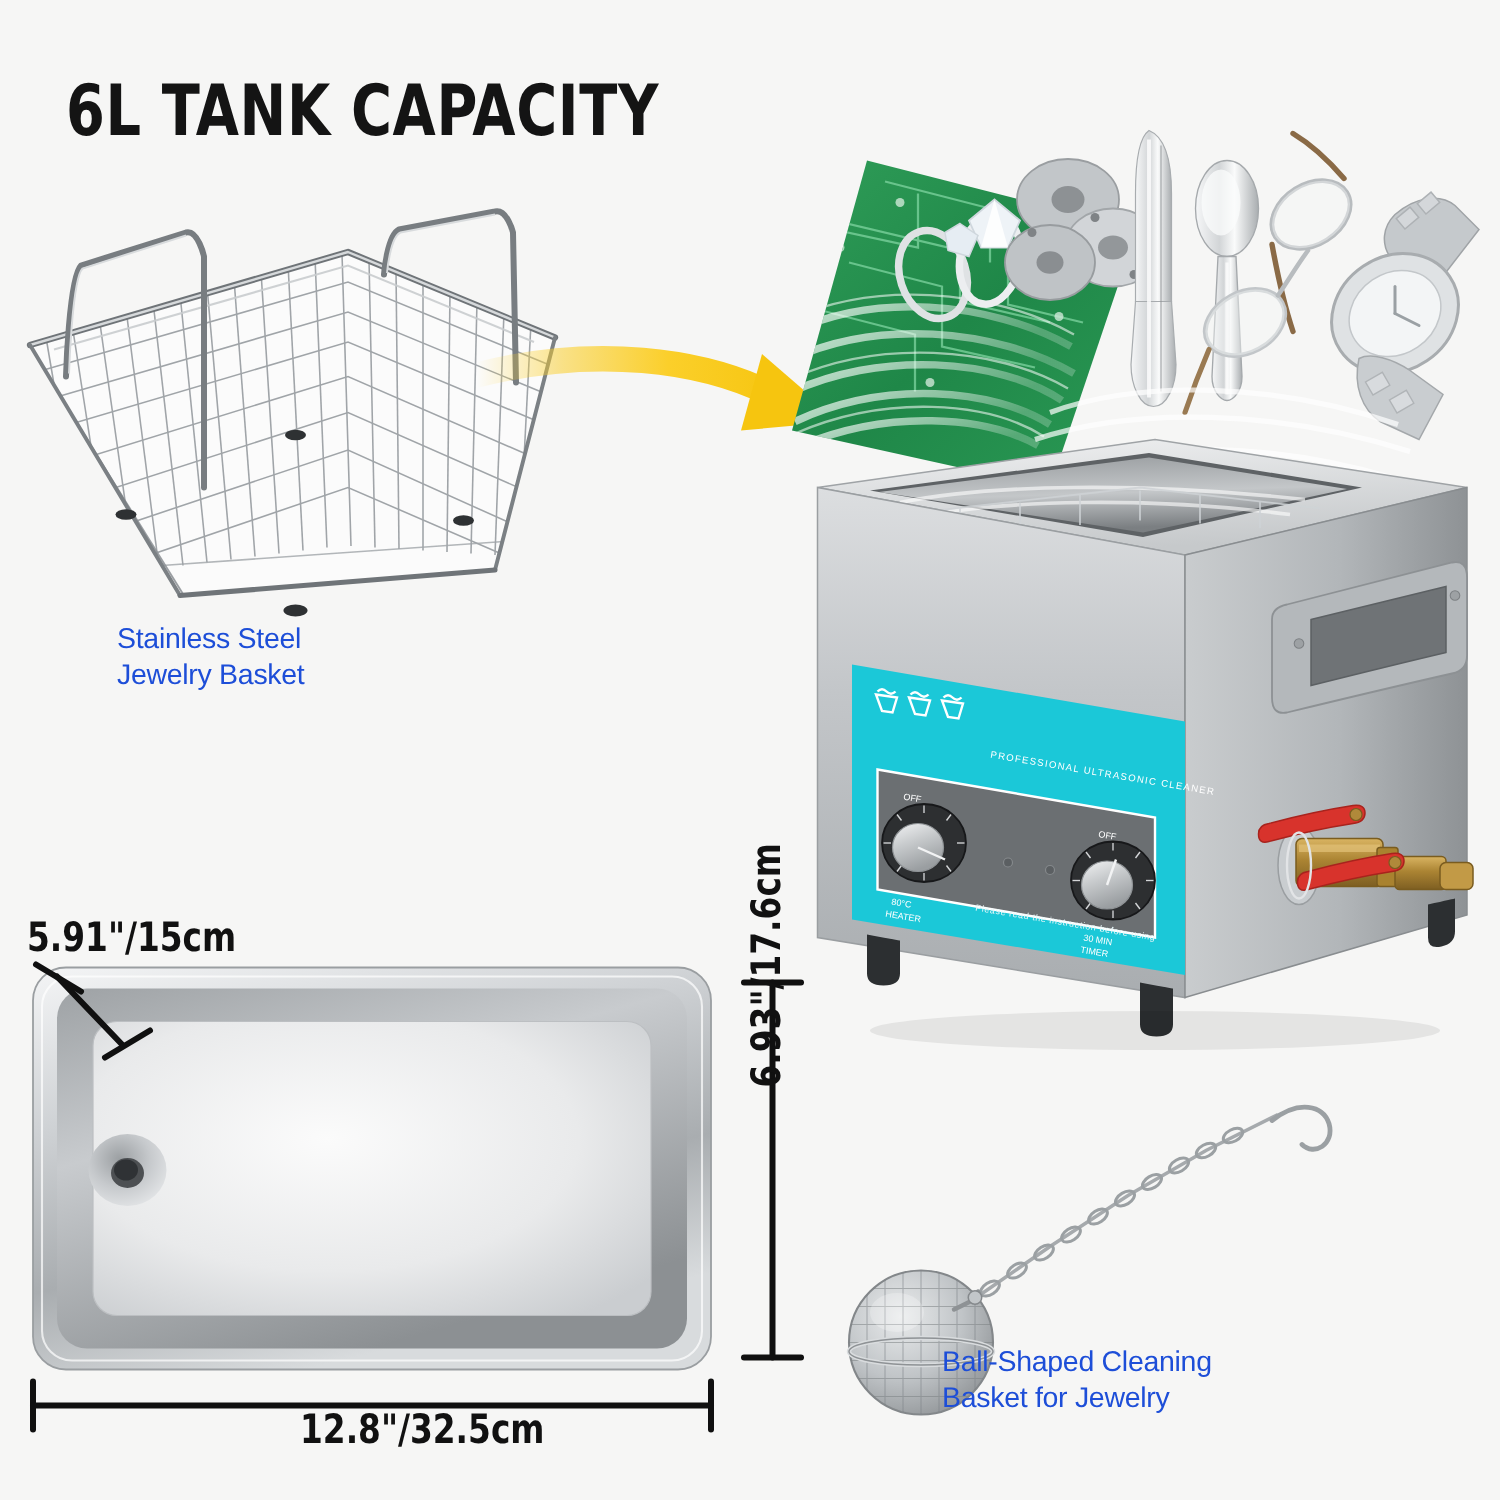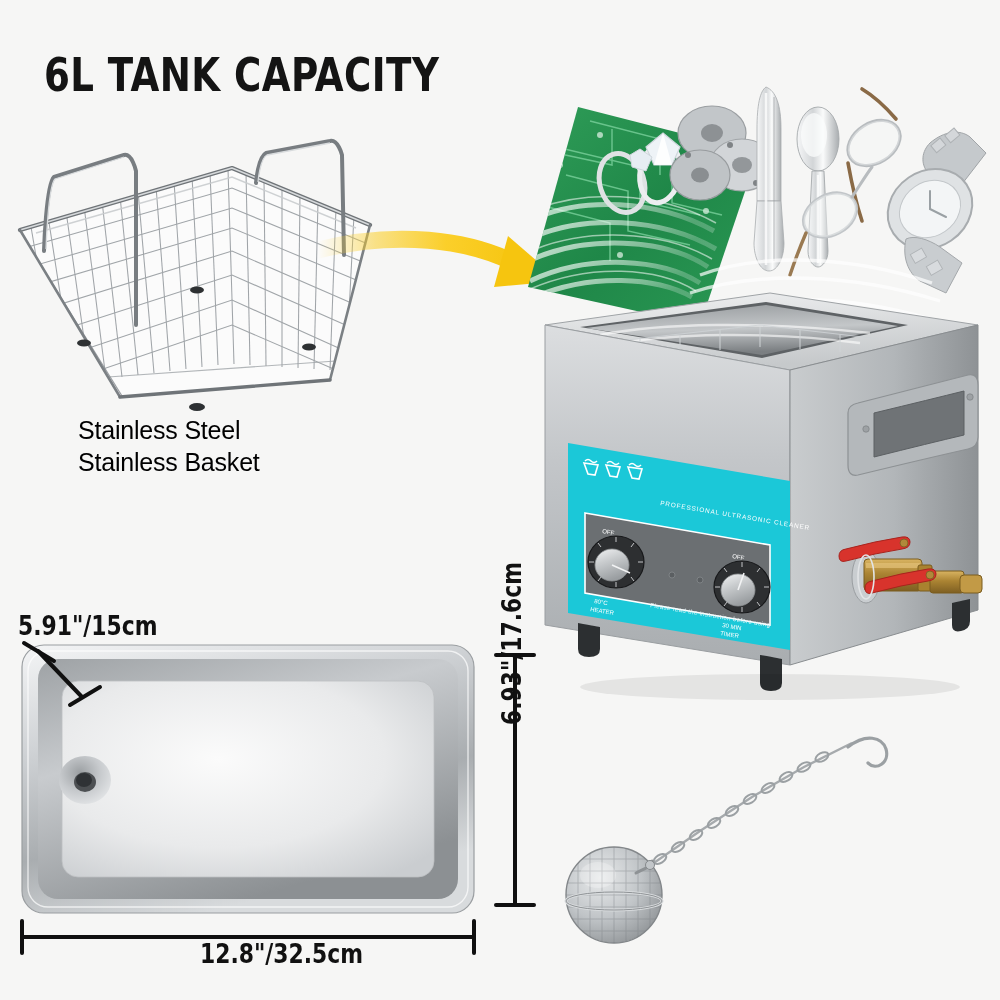--- a/index.html
+++ b/index.html
@@ -22,23 +22,23 @@
     letter-spacing: 0.5px;
     color: #141414;
     transform: scaleX(0.88);
     transform-origin: left top;
     white-space: nowrap;
   }
 
   
   .caption {
     position: absolute;
-    font-size: 25px;
+    font-size: 19px;
     line-height: 1.26;
-    color: #000000;
+    color: #1d4ed8;
     letter-spacing: -0.2px;
   }
   .caption.basket-cap { left: 78px; top: 390px; width: 300px; }
   .caption.ball-cap  { left: 628px; top: 872px; width: 360px; }
 
   
   .dim-label {
     position: absolute;
     font-family: "DejaVu Sans Condensed", "Liberation Sans Narrow", "Liberation Sans", sans-serif;
     font-weight: 700;
@@ -159,21 +159,21 @@
     <ellipse cx="197" cy="382" rx="8" ry="4" fill="#2e3133"></ellipse>
 
     <g>
       <path d="M318,225 C392,206 470,212 524,243" fill="none" stroke="url(#arrowGrad)" stroke-width="17" stroke-linecap="round"></path>
       <path d="M508,211 L560,256 L494,262 Z" fill="#f6c50f"></path>
     </g>
   </svg>
 
   <div class="caption basket-cap">
     <div>Stainless Steel</div>
-    <div>Stainless Basket</div>
+    <div>Jewelry Basket</div>
   </div>
 
   <svg class="layer" width="1000" height="1000">
     <defs>
       <linearGradient id="steelBodyL" x1="0" y1="0" x2="0" y2="1">
         <stop offset="0%" stop-color="#dcdee0"></stop>
         <stop offset="40%" stop-color="#c3c6c9"></stop>
         <stop offset="100%" stop-color="#a9adb0"></stop>
       </linearGradient>
       <linearGradient id="steelBodyR" x1="0" y1="0" x2="1" y2="0">
@@ -554,14 +554,18 @@
       <ellipse cx="614" cy="876" rx="48" ry="9" fill="none" stroke="#d9dcde" stroke-width="3"></ellipse>
       <ellipse cx="614" cy="876" rx="48" ry="9" fill="none" stroke="#8e9295" stroke-width="1"></ellipse>
 
       <ellipse cx="598" cy="850" rx="18" ry="13" fill="#ffffff" opacity="0.25"></ellipse>
 
       <path d="M636,848 C648,842 654,840 652,836" stroke="#8e9295" stroke-width="3" fill="none" stroke-linecap="round"></path>
       <circle cx="650" cy="840" r="4.5" fill="#c2c6c9" stroke="#85898c" stroke-width="1"></circle>
     </g>
   </svg>
 
+  <div class="caption ball-cap">
+    <div>Ball-Shaped Cleaning</div>
+    <div>Basket for Jewelry</div>
+  </div>
 
 </div>
 
 </body></html>

